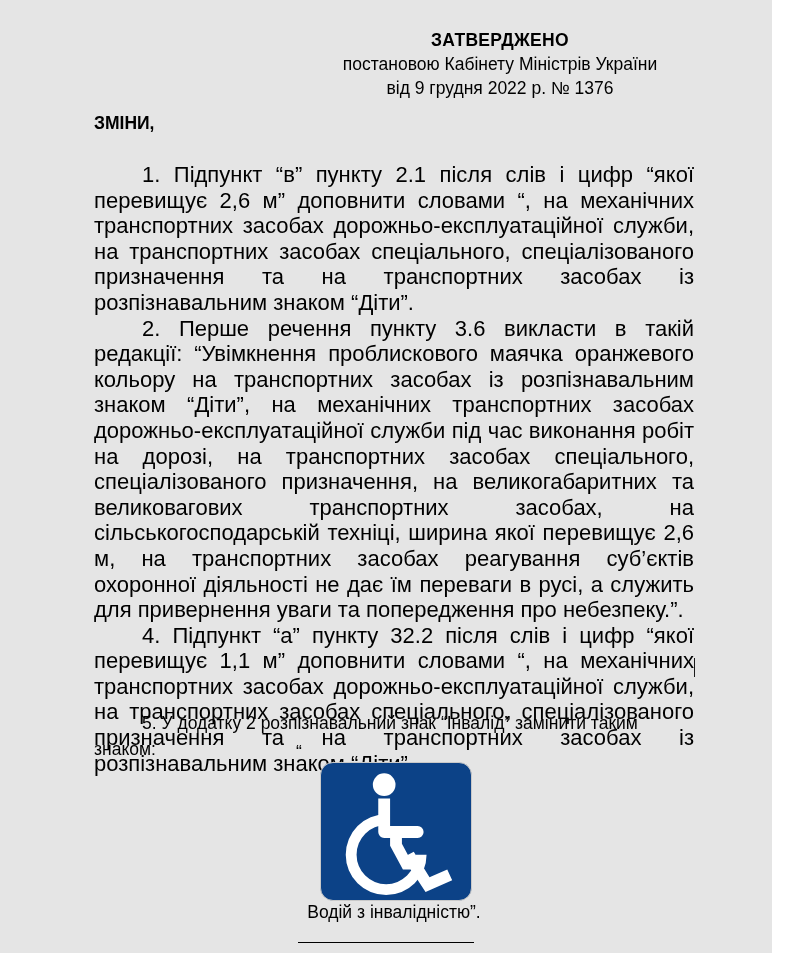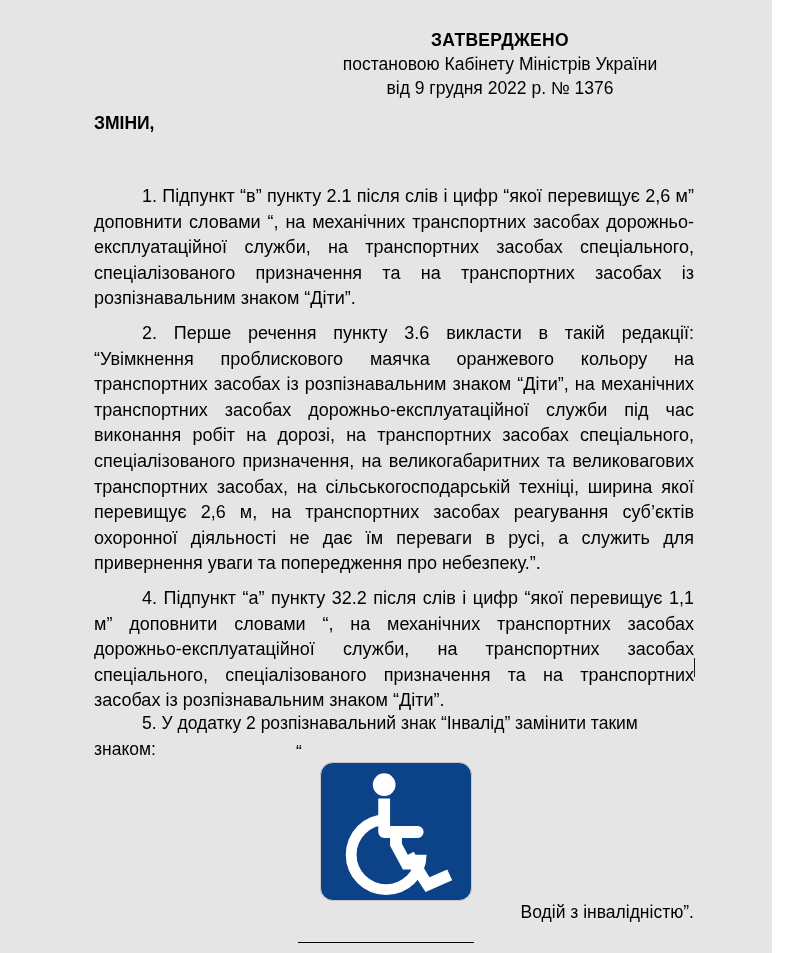--- a/index.html
+++ b/index.html
@@ -38,32 +38,32 @@
     text-align: left;
     font-size: 17.5px;
     line-height: 26px;
   }
   .doc-title .t1 { font-weight: bold; }
 
   
   .body-text {
     position: absolute;
     left: 94px;
-    top: 184px;
+    top: 162px;
     width: 600px;
-    font-size: 18px;
+    font-size: 22px;
     line-height: 25.6px;
   }
   .para {
     margin: 0 0 0 0;
     text-align: justify;
     text-indent: 48px;
     text-justify: inter-word;
   }
-  .para + .para { margin-top: 9px; }
+  .para + .para { }
 
   
   .item5 {
     position: absolute;
     left: 94px;
     top: 711px;
     width: 600px;
     font-size: 17.5px;
     line-height: 25.6px;
     text-indent: 48px;
@@ -95,21 +95,21 @@
     border-radius: 13px;
     box-sizing: border-box;
   }
   .sign svg { display: block; width: 100%; height: 100%; }
 
   .fig-caption {
     position: absolute;
     left: 94px;
     top: 900px;
     width: 600px;
-    text-align: right;
+    text-align: center;
     font-size: 17.5px;
     line-height: 24px;
   }
 
   
   .bottom-rule {
     position: absolute;
     left: 50%;
     transform: translateX(-50%);
     top: 942px;

